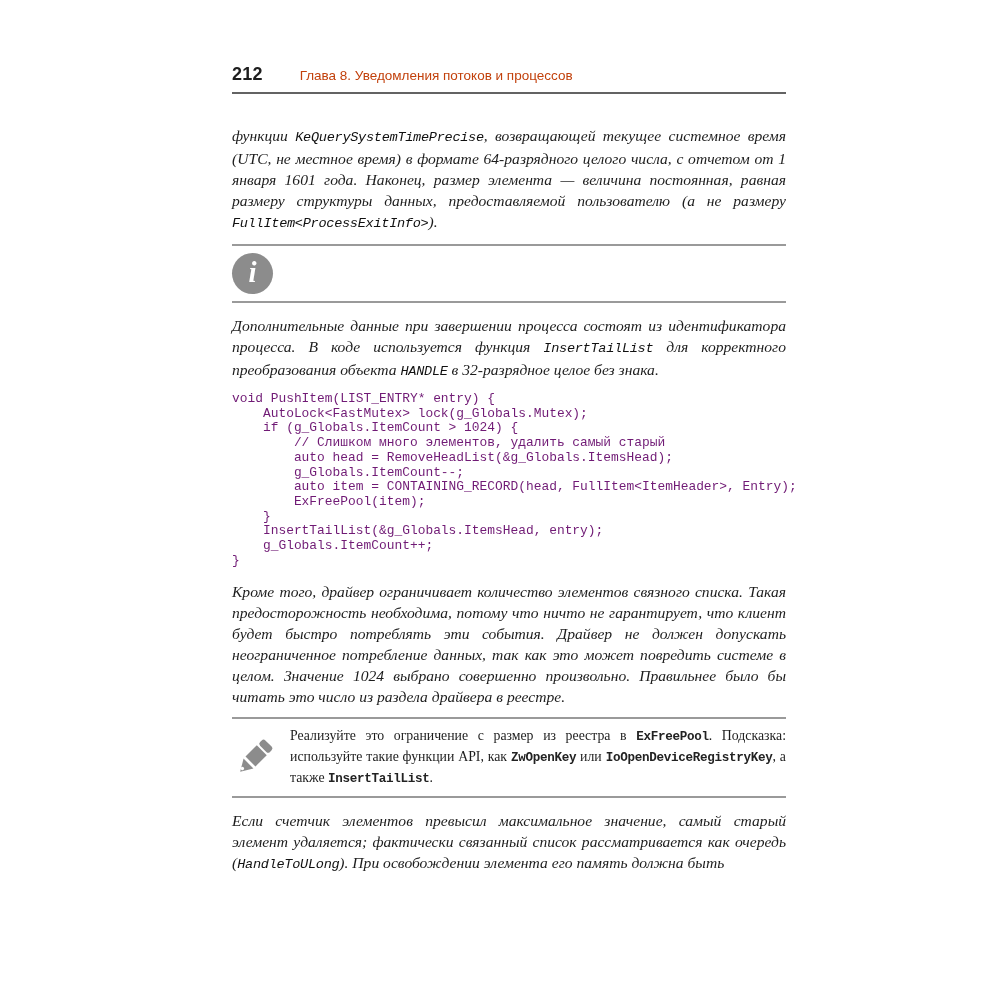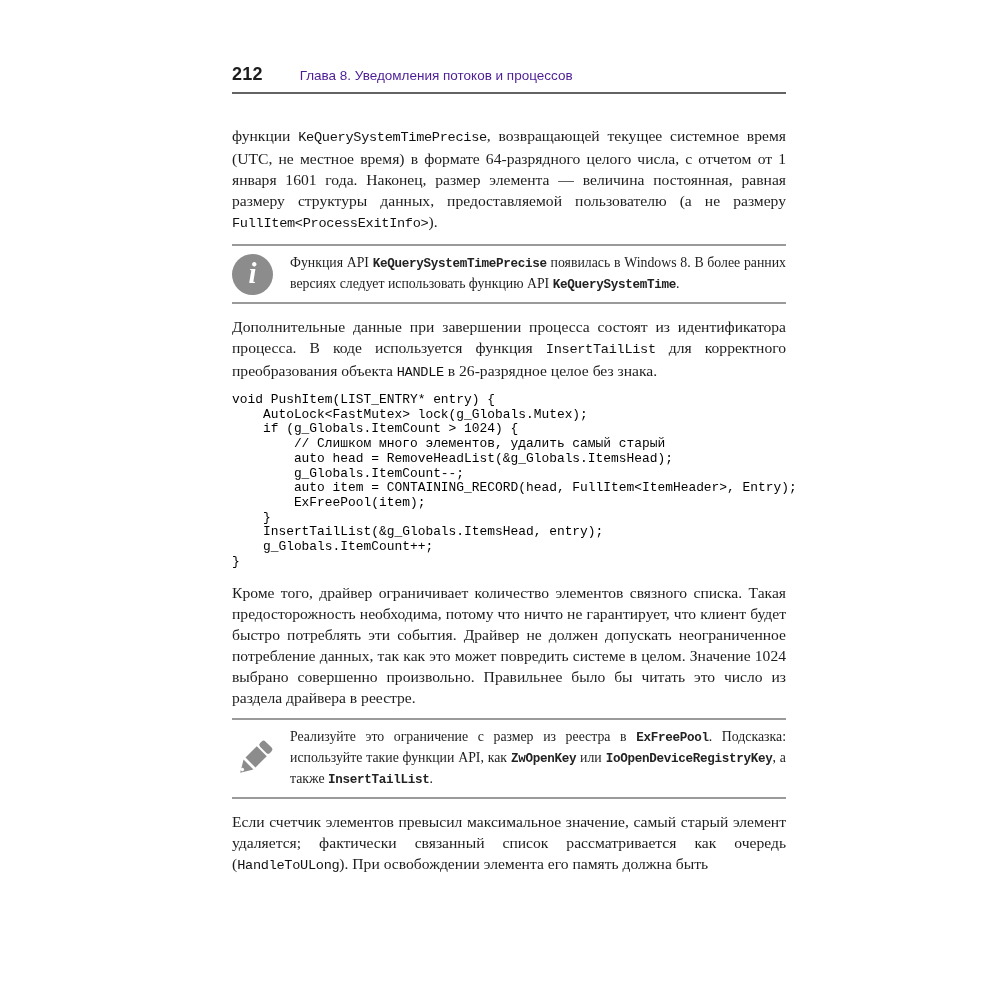--- a/index.html
+++ b/index.html
@@ -9,27 +9,28 @@
   }
   .column{position:absolute;left:232px;top:64px;width:554px;}
   
   .page-header{
     display:flex;align-items:baseline;
     border-bottom:2px solid #636363;
     padding-bottom:7px;margin-bottom:31px;
     font-family:"Liberation Sans",sans-serif;
   }
   .page-number{font-size:18px;font-weight:700;letter-spacing:.2px;}
-  .chapter-title{font-size:13.5px;margin-left:37px;color:#4c1d95;}
+  .chapter-title{font-size:13.5px;margin-left:37px;color:#c2410c;}
   
   .body-text{
     font-family:"Liberation Serif",serif;
     font-size:15.6px;line-height:21px;
     text-align:justify;hyphens:auto;-webkit-hyphens:auto;
     margin:0 0 10px 0;
+    font-style:italic;
   }
   .body-text .mono{
     font-family:"Liberation Mono",monospace;
     font-size:13.6px;letter-spacing:-.3px;color:#111;
   }
   
   .note{
     display:flex;align-items:center;
     border-top:2px solid #9a9a9a;border-bottom:2px solid #9a9a9a;
     padding:7px 0;margin:4px 0 12px 0;
@@ -46,45 +47,44 @@
   }
   .info-badge{
     width:41px;height:41px;border-radius:50%;background:#8c8c8c;
     display:flex;align-items:center;justify-content:center;
     font-family:"Liberation Serif",serif;font-style:italic;font-weight:700;
     font-size:29px;color:#ffffff;line-height:1;padding-bottom:2px;box-sizing:border-box;
   }
   
   .code-block{
     font-family:"Liberation Mono",monospace;
-    font-size:12.9px;line-height:14.7px;color:#000000;
+    font-size:12.9px;line-height:14.7px;color:#701a75;
     margin:3px 0 13px 0;white-space:pre;
   }
 </style>
 </head>
 <body>
 
 <div class="sheet">
   <div class="column">
 
     <header class="page-header">
       <span class="page-number">212</span>
       <span class="chapter-title">Глава 8. Уведомления потоков и процессов</span>
     </header>
 
     <p class="body-text"><span>функции </span><code class="mono">KeQuerySystemTimePrecise</code><span>, возвращающей текущее системное время (UTC, не местное время) в формате 64-разрядного целого числа, с отчетом от 1 января 1601 года. Наконец, размер элемента — величина постоянная, равная размеру структуры данных, предоставляемой пользователю (а не размеру </span><code class="mono">FullItem&lt;ProcessExitInfo&gt;</code><span>).</span></p>
 
     <aside class="note">
       <span class="note-icon-cell">
         <span class="info-badge">i</span>
       </span>
-      <p class="note-text"><span>Функция API </span><code class="mono">KeQuerySystemTimePrecise</code><span> появилась в Windows 8. В более ранних версиях следует использовать функцию API </span><code class="mono">KeQuerySystemTime</code><span>.</span></p>
     </aside>
 
-    <p class="body-text"><span>Дополнительные данные при завершении процесса состоят из идентификатора процесса. В коде используется функция </span><code class="mono">InsertTailList</code><span> для корректного преобразования объекта </span><code class="mono">HANDLE</code><span> в 26-разрядное целое без знака.</span></p>
+    <p class="body-text"><span>Дополнительные данные при завершении процесса состоят из идентификатора процесса. В коде используется функция </span><code class="mono">InsertTailList</code><span> для корректного преобразования объекта </span><code class="mono">HANDLE</code><span> в 32-разрядное целое без знака.</span></p>
 
 
     <pre class="code-block">void PushItem(LIST_ENTRY* entry) {
     AutoLock&lt;FastMutex&gt; lock(g_Globals.Mutex);
     if (g_Globals.ItemCount &gt; 1024) {
         // Слишком много элементов, удалить самый старый
         auto head = RemoveHeadList(&amp;g_Globals.ItemsHead);
         g_Globals.ItemCount--;
         auto item = CONTAINING_RECORD(head, FullItem&lt;ItemHeader&gt;, Entry);
         ExFreePool(item);

